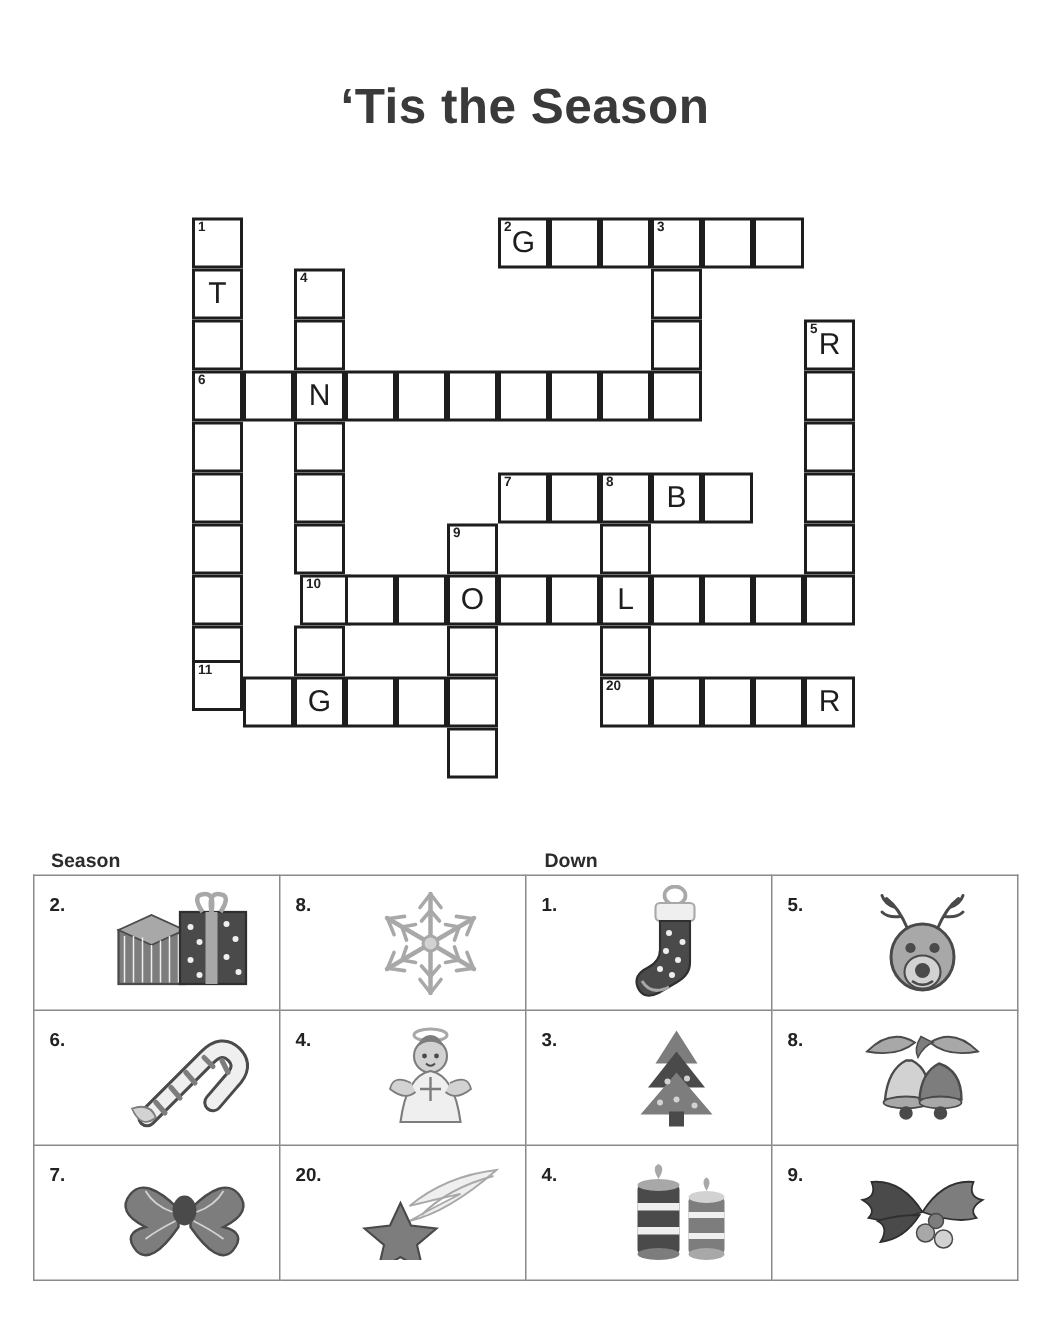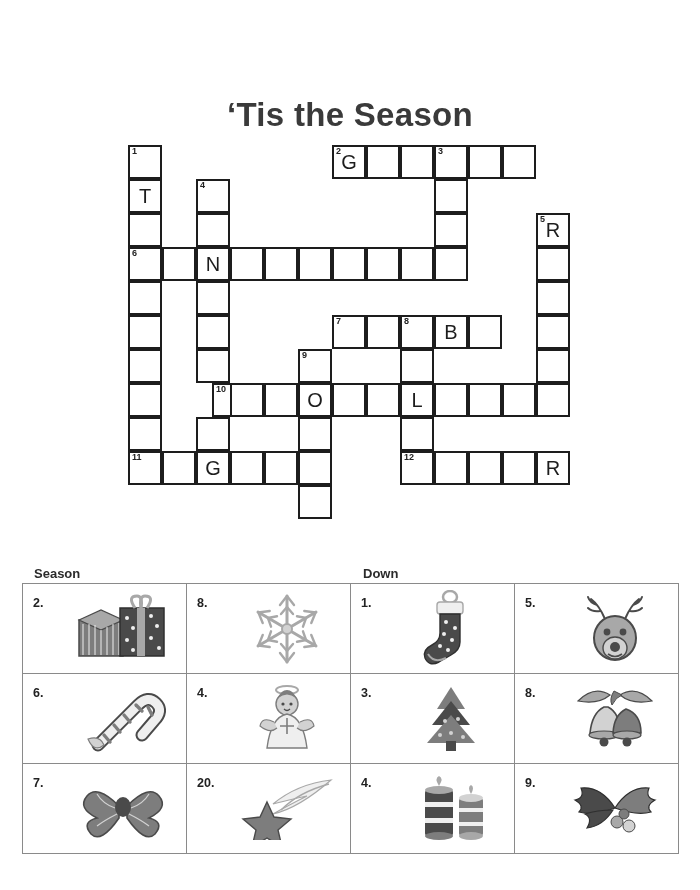--- a/index.html
+++ b/index.html
@@ -20,21 +20,20 @@
   .title {
     position: absolute;
     top: 52px;
     left: 0;
     width: 700px;
     text-align: center;
     font-size: 33px;
     font-weight: bold;
     letter-spacing: 0.3px;
     color: #3a3a3a;
-    margin-top: 44px;
   }
 
   
   #grid-wrap {
     position: absolute;
     left: 128px;
     top: 145px;
   }
   .cell {
     position: absolute;
@@ -180,53 +179,53 @@
     <div class="cell" style="left: 340px; top: 170px; width: 34px; height: 34px;"></div>
     <div class="cell" style="left: 408px; top: 170px; width: 34px; height: 34px;"></div>
     <div class="cell" style="left: 0px; top: 204px; width: 34px; height: 34px;"></div>
     <div class="cell" style="left: 68px; top: 204px; width: 34px; height: 34px;"></div>
     <div class="cell" style="left: 170px; top: 204px; width: 34px; height: 34px;">
       <span class="num">9</span>
     </div>
     <div class="cell" style="left: 272px; top: 204px; width: 34px; height: 34px;"></div>
     <div class="cell" style="left: 408px; top: 204px; width: 34px; height: 34px;"></div>
     <div class="cell" style="left: 0px; top: 238px; width: 34px; height: 34px;"></div>
-    <div class="cell" style="left: 84px; top: 238px; width: 34px; height: 34px;">
+    <div class="cell" style="left: 72px; top: 238px; width: 34px; height: 34px;">
       <span class="num">10</span>
     </div>
     <div class="cell" style="left: 102px; top: 238px; width: 34px; height: 34px;"></div>
     <div class="cell" style="left: 136px; top: 238px; width: 34px; height: 34px;"></div>
     <div class="cell" style="left: 170px; top: 238px; width: 34px; height: 34px;">
       <span class="letter">O</span>
     </div>
     <div class="cell" style="left: 204px; top: 238px; width: 34px; height: 34px;"></div>
     <div class="cell" style="left: 238px; top: 238px; width: 34px; height: 34px;"></div>
     <div class="cell" style="left: 272px; top: 238px; width: 34px; height: 34px;">
       <span class="letter">L</span>
     </div>
     <div class="cell" style="left: 306px; top: 238px; width: 34px; height: 34px;"></div>
     <div class="cell" style="left: 340px; top: 238px; width: 34px; height: 34px;"></div>
     <div class="cell" style="left: 374px; top: 238px; width: 34px; height: 34px;"></div>
     <div class="cell" style="left: 408px; top: 238px; width: 34px; height: 34px;"></div>
     <div class="cell" style="left: 0px; top: 272px; width: 34px; height: 34px;"></div>
     <div class="cell" style="left: 68px; top: 272px; width: 34px; height: 34px;"></div>
     <div class="cell" style="left: 170px; top: 272px; width: 34px; height: 34px;"></div>
     <div class="cell" style="left: 272px; top: 272px; width: 34px; height: 34px;"></div>
-    <div class="cell" style="left: 0px; top: 306px; width: 34px; height: 34px;">
+    <div class="cell" style="left: 0px; top: 295px; width: 34px; height: 34px;">
       <span class="num">11</span>
     </div>
     <div class="cell" style="left: 34px; top: 306px; width: 34px; height: 34px;"></div>
     <div class="cell" style="left: 68px; top: 306px; width: 34px; height: 34px;">
       <span class="letter">G</span>
     </div>
     <div class="cell" style="left: 102px; top: 306px; width: 34px; height: 34px;"></div>
     <div class="cell" style="left: 136px; top: 306px; width: 34px; height: 34px;"></div>
     <div class="cell" style="left: 170px; top: 306px; width: 34px; height: 34px;"></div>
     <div class="cell" style="left: 272px; top: 306px; width: 34px; height: 34px;">
-      <span class="num">12</span>
+      <span class="num">20</span>
     </div>
     <div class="cell" style="left: 306px; top: 306px; width: 34px; height: 34px;"></div>
     <div class="cell" style="left: 340px; top: 306px; width: 34px; height: 34px;"></div>
     <div class="cell" style="left: 374px; top: 306px; width: 34px; height: 34px;"></div>
     <div class="cell" style="left: 408px; top: 306px; width: 34px; height: 34px;">
       <span class="letter">R</span>
     </div>
     <div class="cell" style="left: 170px; top: 340px; width: 34px; height: 34px;"></div>
   </div>
 

